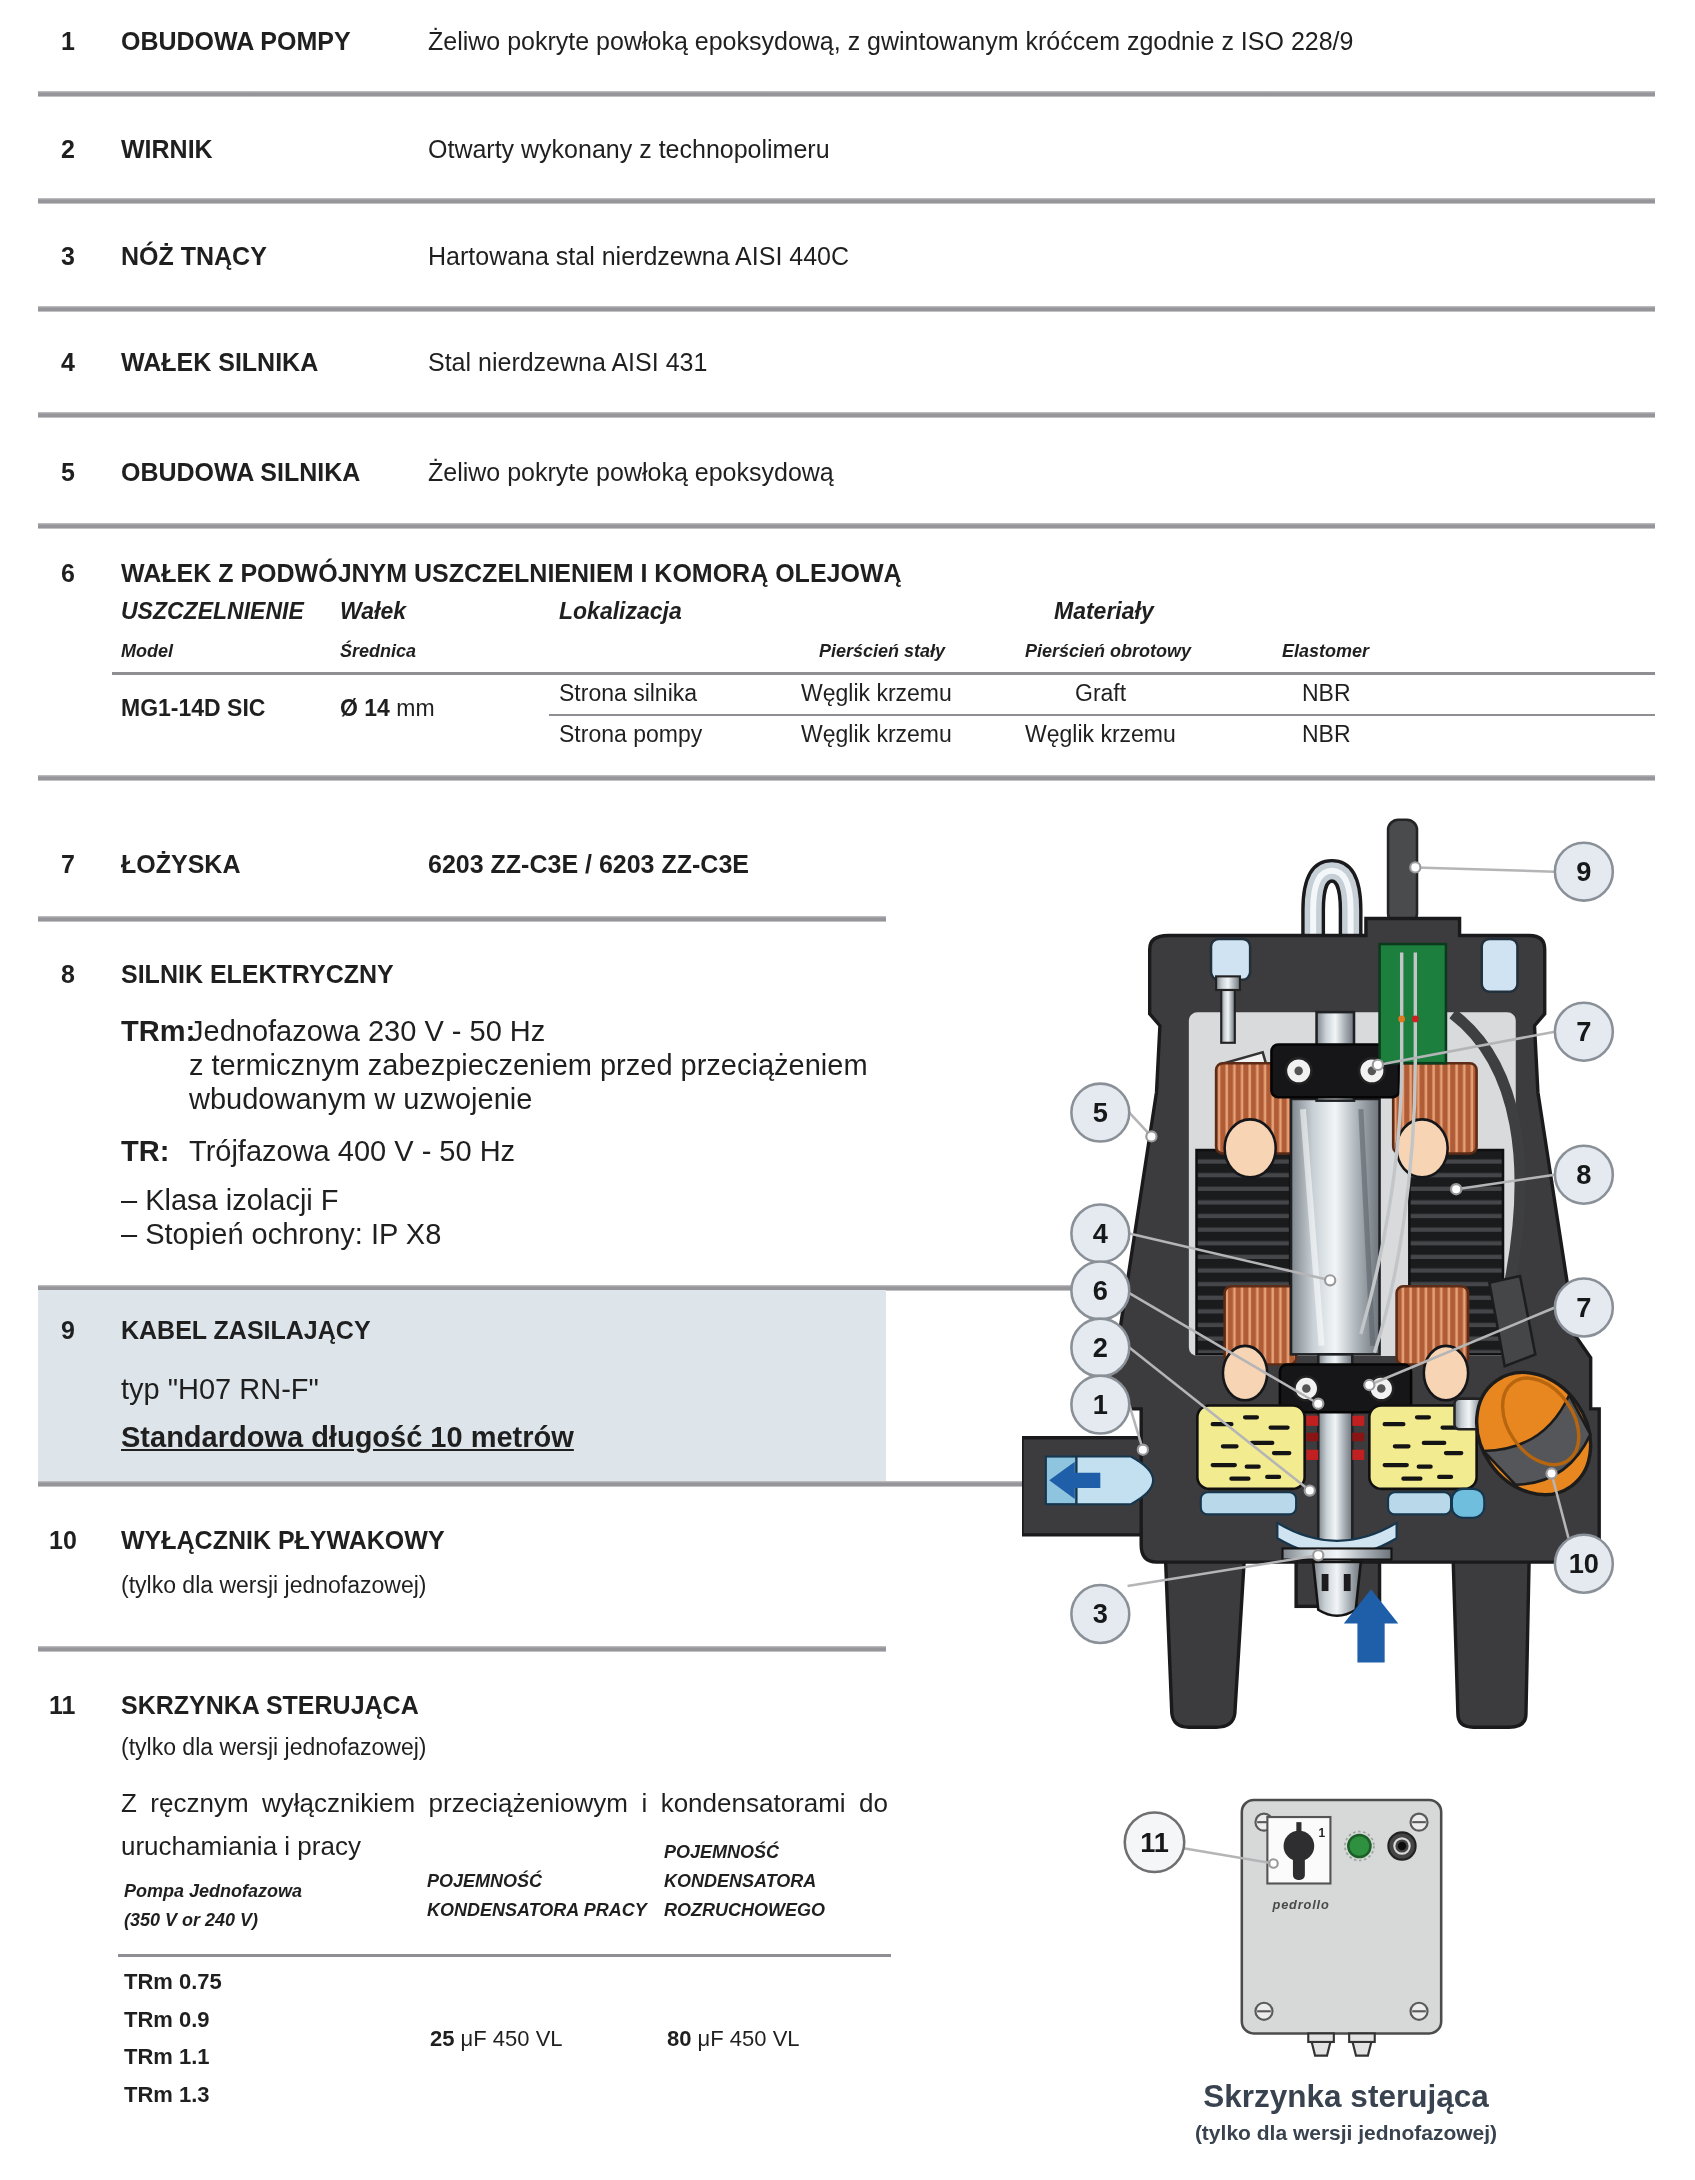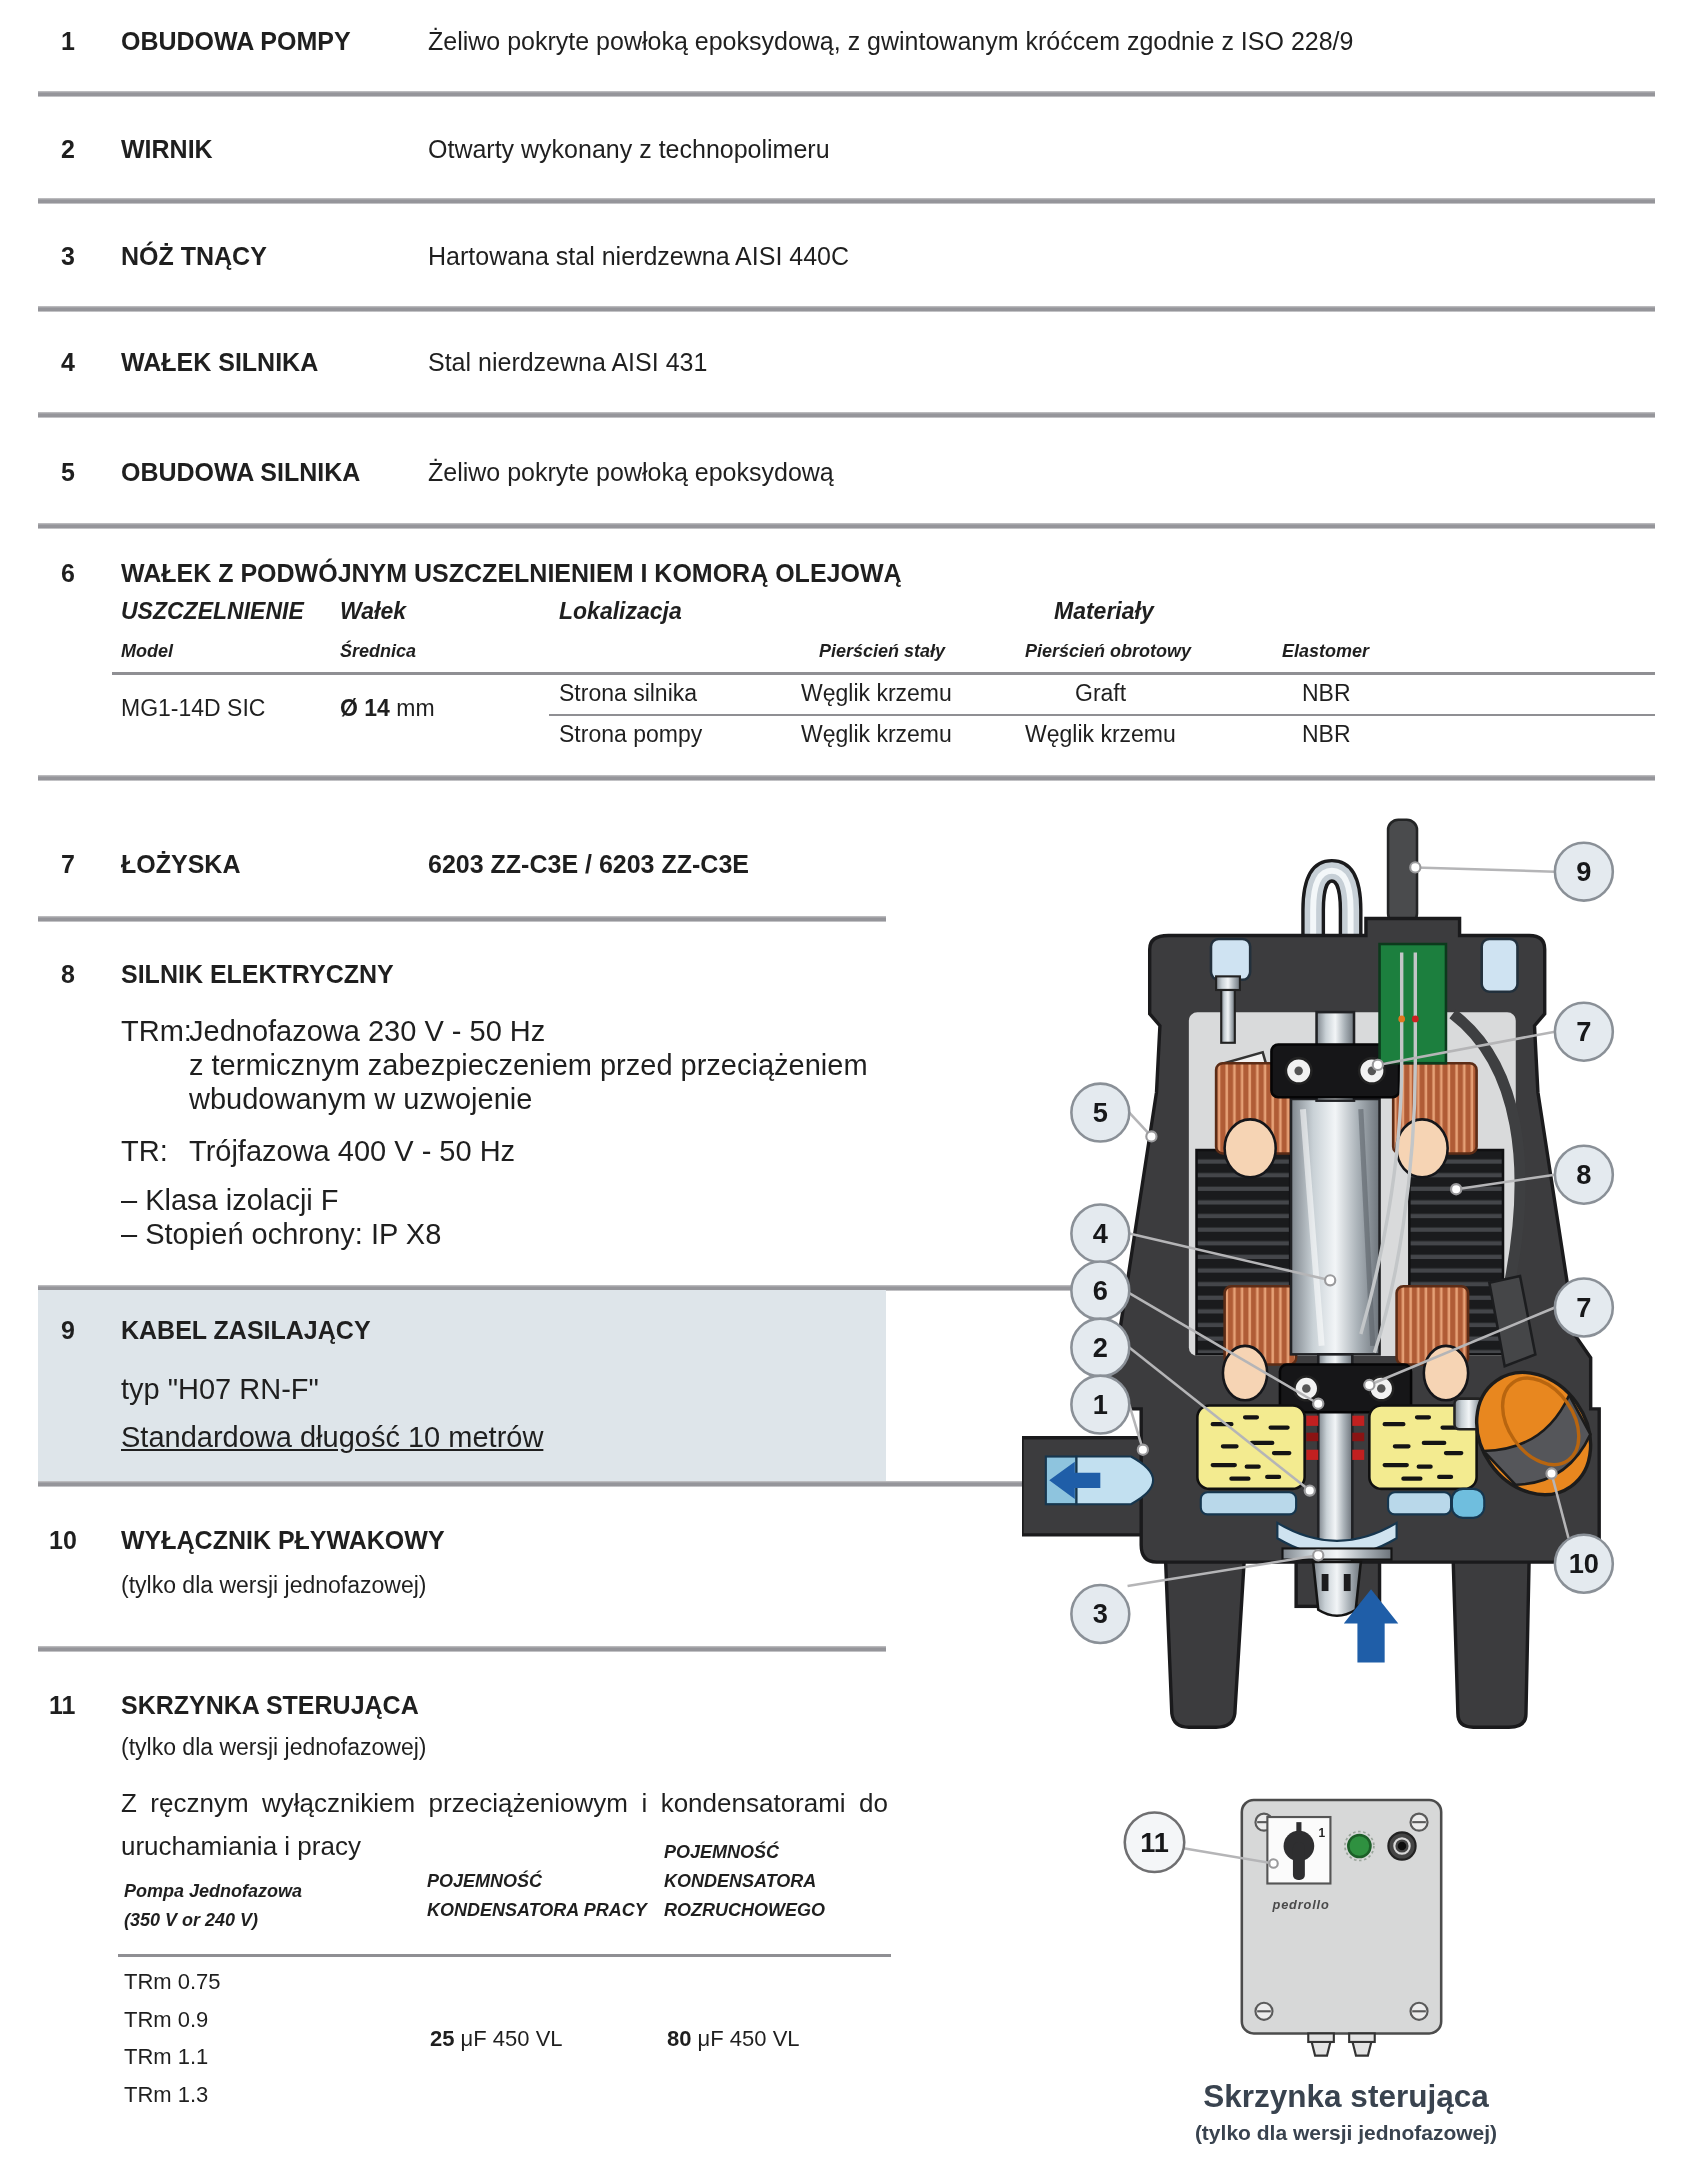--- a/index.html
+++ b/index.html
@@ -8,21 +8,21 @@
   .abs{position:absolute;white-space:nowrap;}
   .num{font-weight:bold;font-size:25px;}
   .rtitle{font-weight:bold;font-size:25px;}
   .rdesc{font-size:25px;}
   .sep{position:absolute;height:6px;background:linear-gradient(#c6c6c8,#95959a 35%,#95959a 75%,#d9d9db);}
   .septhin{position:absolute;height:2.6px;background:#8f8f93;}
   .ital{font-style:italic;font-weight:bold;}
   .h6a{font-size:23px;}
   .h6b{font-size:18px;}
   .cell{font-size:23px;}
-  .bold{font-weight:normal;}
+  .bold{font-weight:bold;}
   .sec8line{font-size:29px;}
   .box9{position:absolute;left:38px;top:1290px;width:848px;height:191px;background:#dee5ea;}
   .note{font-size:23px;}
   .para{position:absolute;left:121px;top:1782px;width:767px;font-size:26px;line-height:43px;
         text-align:justify;white-space:normal;}
   .capval{font-size:22px;}
   .eqlabel{position:absolute;left:1214px;top:1704px;width:244px;height:66px;background:#dce3e9;
            text-align:center;font-weight:bold;font-size:25.6px;line-height:31.5px;color:#3b4a66;padding-top:1.7px;box-sizing:border-box;}
   .caption1{position:absolute;left:1133px;top:2078px;width:426px;text-align:center;
             font-size:31.5px;font-weight:600;color:#39434f;}

